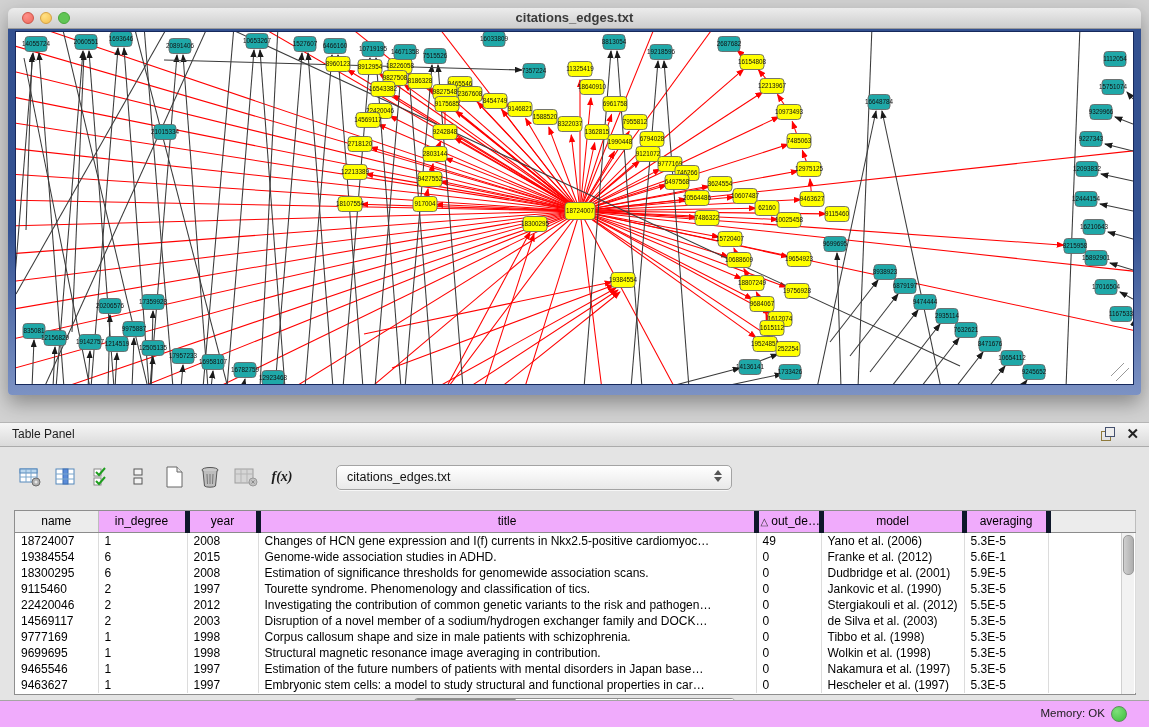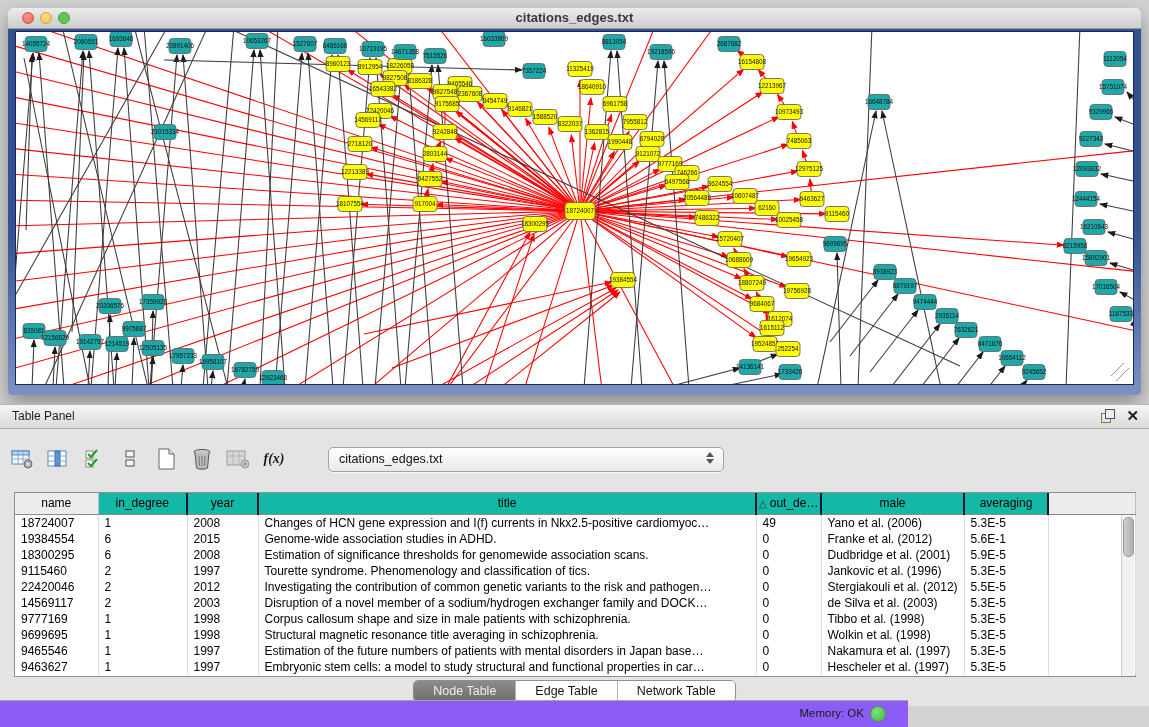--- a/index.html
+++ b/index.html
@@ -15,65 +15,65 @@
   .tl{width:12px;height:12px;border-radius:50%;box-sizing:border-box;}
   .tl.red{background:radial-gradient(circle at 35% 30%,#FF9089,#EC6A5E);border:1px solid #ce5347;}
   .tl.yellow{background:radial-gradient(circle at 35% 30%,#FFE084,#F5BF4F);border:1px solid #d6a243;}
   .tl.green{background:radial-gradient(circle at 35% 30%,#A0E294,#61C555;);border:1px solid #4aa73c;background-color:#61C555;}
   .wtitle{text-align:center;font-size:13px;font-weight:bold;color:#3a3a3a;line-height:20px;}
   .frame{height:366px;background:linear-gradient(180deg,#33508F 0%,#345292 55%,#7C92C4 100%);
     padding:2px 9px 13px 7px;box-sizing:border-box;border-radius:0 0 4px 4px;}
   .frame svg{background:#fff;border:1px solid #16295c;display:block;}
 
   
-  .table-panel{position:absolute;left:0;top:404px;width:1149px;height:302px;background:#E4E4E4;}
+  .table-panel{position:absolute;left:0;top:422px;width:1149px;height:302px;background:#E4E4E4;}
   .panel-header{height:25px;background:linear-gradient(#F6F6F6,#DADADA);
     border-top:1px solid #b5b5b5;border-bottom:1px solid #ababab;position:relative;box-sizing:border-box;}
   .panel-title{position:absolute;left:12px;top:4px;font-size:12px;color:#1d1d1d;}
   .ph-icons{position:absolute;right:10px;top:3px;display:flex;gap:10px;align-items:center;}
   .float-ic{width:16px;height:16px;position:relative;display:inline-block;}
   .float-ic .sq1{position:absolute;left:1px;bottom:1px;width:8px;height:8px;border:1.4px solid #8E793B;background:transparent;}
   .float-ic .sq2{position:absolute;right:1px;top:1px;width:8px;height:8px;border:1.4px solid #44506E;background:#EDEDED;}
   .close-x{font-size:15px;font-weight:bold;color:#222;line-height:16px;cursor:default;}
 
-  .toolbar{height:60px;display:flex;align-items:center;padding-left:8px;gap:8px;}
+  .toolbar{height:60px;display:flex;align-items:center;padding-left:16px;gap:8px;}
   .tbtn{width:28px;height:26px;display:flex;align-items:center;justify-content:center;}
   .fx{font-family:"Liberation Serif",serif;font-style:italic;font-weight:bold;font-size:14px;color:#1a1a1a;}
   .combo{margin-left:32px;width:394px;height:23px;border:1px solid #a3a3a3;border-radius:5px;
     background:linear-gradient(#FFFFFF,#E9E9E9);display:flex;align-items:center;position:relative;
     box-shadow:0 1px 0 rgba(255,255,255,.7);}
   .combo .val{font-size:12.5px;color:#111;padding-left:10px;}
   .combo .arrows{position:absolute;right:9px;top:4px;display:flex;flex-direction:column;gap:2px;}
   .combo .arrows i{display:block;width:0;height:0;border-left:4px solid transparent;border-right:4px solid transparent;}
   .combo .arrows i.up{border-bottom:5px solid #555;}
   .combo .arrows i.dn{border-top:5px solid #555;}
 
   .table-wrap{position:absolute;left:14px;top:88px;width:1122px;height:185px;background:#fff;
     border:1px solid #8e8e8e;box-sizing:border-box;}
   table.grid{border-collapse:collapse;table-layout:fixed;width:1120px;font-size:12px;color:#000;padding-left:12px;}
   table.grid th{height:21px;font-weight:normal;font-size:12px;text-align:center;
-    background:#14b8a6;border-right:2px solid #0f172a;border-bottom:1px solid #8c8c8c;
+    background:#f0abfc;border-right:5px solid #0f172a;border-bottom:1px solid #8c8c8c;
     overflow:hidden;white-space:nowrap;padding:0 2px;box-sizing:border-box;}
   table.grid th.plain{background:#ECECEC;border-right:1px solid #bdbdbd;}
   table.grid td{height:16px;line-height:16px;border-right:1px solid #DCDCDC;
     padding:0 6px;overflow:hidden;white-space:nowrap;box-sizing:border-box;}
   .sortmark{font-size:10px;color:#333;margin-right:3px;}
   .vscroll{position:absolute;right:1px;top:22px;width:12px;height:161px;background:#F2F2F2;
     border-left:1px solid #d0d0d0;}
   .vthumb{position:absolute;left:1px;top:2px;width:9px;height:38px;border-radius:5px;
     background:linear-gradient(90deg,#cfcfcf,#aeaeae);border:1px solid #9a9a9a;}
 
   .tabs{position:absolute;left:0;top:276px;width:100%;display:flex;justify-content:center;}
   .seg{display:flex;border:1px solid #8f8f8f;border-radius:5px;overflow:hidden;background:#fff;
     box-shadow:0 1px 1px rgba(0,0,0,.15);}
   .seg .tab{font-size:12.5px;padding:3px 19px;color:#111;border-right:1px solid #b5b5b5;background:#fff;}
   .seg .tab:last-child{border-right:none;}
   .seg .tab.active{background:linear-gradient(#8c8c8c,#6f6f6f);color:#EDEDED;}
 
-  .status-bar{position:absolute;left:0;top:700px;width:908px;height:27px;background:#8b5cf6;
+  .status-bar{position:absolute;left:0;top:700px;width:1149px;height:27px;background:#f0abfc;
     border-top:1px solid #a5a5a5;}
   .mem{position:absolute;right:44px;top:6px;font-size:11.5px;color:#1b1b1b;}
   .dot{position:absolute;right:22px;top:5px;width:14px;height:14px;border-radius:50%;
     background:radial-gradient(circle at 35% 30%,#7FE07A,#3CBE3C);border:1px solid #5a8f5a;}
 
   
   .er{stroke:#FF0000;stroke-width:1.05;fill:none;}
   .ek{stroke:#3a3a3a;stroke-width:1.05;fill:none;}
   .grip{stroke:#999;stroke-width:1;}
   .nlabel{font-family:"Liberation Sans",sans-serif;font-size:6.3px;fill:#111;}
@@ -618,21 +618,21 @@
           <col style="width: 84px;">
           <col style="width: 87px;">
         </colgroup>
       <thead>
           <tr id="hrow">
             <th class="plain">name</th>
             <th>in_degree</th>
             <th>year</th>
             <th>title</th>
             <th><span class="sortmark">△</span>out_de…</th>
-            <th>male</th>
+            <th>model</th>
             <th>averaging</th>
             <th class="plain"></th>
           </tr>
         </thead>
       <tbody id="brows">
           <tr>
             <td>18724007</td>
             <td>1</td>
             <td>2008</td>
             <td>Changes of HCN gene expression and I(f) currents in Nkx2.5-positive cardiomyoc…</td>
@@ -660,21 +660,21 @@
             <td>Dudbridge et al. (2001)</td>
             <td>5.9E-5</td>
             <td></td>
           </tr>
           <tr>
             <td>9115460</td>
             <td>2</td>
             <td>1997</td>
             <td>Tourette syndrome. Phenomenology and classification of tics.</td>
             <td>0</td>
-            <td>Jankovic et al. (1996)</td>
+            <td>Jankovic et al. (1990)</td>
             <td>5.3E-5</td>
             <td></td>
           </tr>
           <tr>
             <td>22420046</td>
             <td>2</td>
             <td>2012</td>
             <td>Investigating the contribution of common genetic variants to the risk and pathogen…</td>
             <td>0</td>
             <td>Stergiakouli et al. (2012)</td>
@@ -698,21 +698,21 @@
             <td>Corpus callosum shape and size in male patients with schizophrenia.</td>
             <td>0</td>
             <td>Tibbo et al. (1998)</td>
             <td>5.3E-5</td>
             <td></td>
           </tr>
           <tr>
             <td>9699695</td>
             <td>1</td>
             <td>1998</td>
-            <td>Structural magnetic resonance title averaging in schizophrenia.</td>
+            <td>Structural magnetic resonance image averaging in contribution.</td>
             <td>0</td>
             <td>Wolkin et al. (1998)</td>
             <td>5.3E-5</td>
             <td></td>
           </tr>
           <tr>
             <td>9465546</td>
             <td>1</td>
             <td>1997</td>
             <td>Estimation of the future numbers of patients with mental disorders in Japan base…</td>

